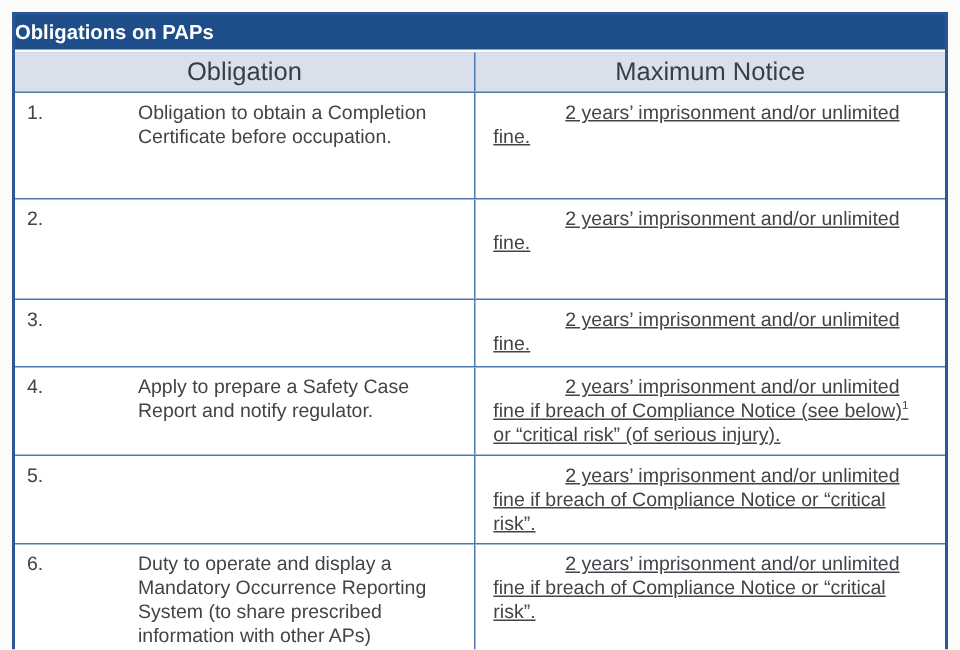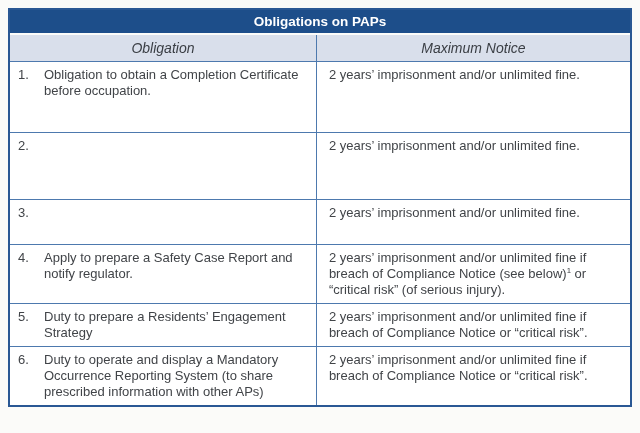--- a/index.html
+++ b/index.html
@@ -24,59 +24,58 @@
     background: #ffffff;
     color: #414448;
     font-size: 13px;
     line-height: 16px;
   }
   .title-bar {
     background: #1d4e8a;
     color: #ffffff;
     font-weight: bold;
     font-size: 13.5px;
-    text-align: center;
     padding: 4px 0 3px 0;
     border-bottom: 2px solid #fbfbf9;
   }
   .head-row {
     display: flex;
     background: #d9dfeb;
     border-bottom: 1px solid #4d79ae;
   }
   .head-cell {
     padding: 5px 4px;
     text-align: center;
-    font-size: 14px;
+    font-size: 17px;
     color: #3a3e44;
     box-sizing: border-box;
-    font-style: italic;
   }
   .col1 { width: 49.5%; border-right: 1px solid #4d79ae; }
   .col2 { flex: 1; }
   .row {
     display: flex;
     border-bottom: 1px solid #4d79ae;
   }
   .row:last-child { border-bottom: none; }
   .cell {
     box-sizing: border-box;
     padding: 5px 6px 5px 8px;
   }
   .obligation-cell {
     display: flex;
     align-items: flex-start;
   }
   .num {
     flex: 0 0 26px;
   }
-  .txt { flex: 1; }
+  .txt { flex: 1; margin-left: 48px; }
   .penalty-cell {
     padding-left: 12px;
-    padding-right: 8px;
+    padding-right: 24px;
+    text-decoration: underline;
   }
   .b { font-weight: bold; }
   sup { font-size: 0.6em; line-height: 0; }
   
   .row:nth-of-type(1) { min-height: 43px; }
   .row:nth-of-type(2) { min-height: 42px; }
   .row:nth-of-type(3) { min-height: 70px; }
   .row:nth-of-type(4) { min-height: 66px; }
   .row:nth-of-type(5) { min-height: 44px; }
   .row:nth-of-type(6) { min-height: 54px; }
@@ -129,21 +128,20 @@
         <span class="txt"><span>Apply to prepare a Safety Case Report and notify regulator.</span></span>
       </div>
       <div class="cell col2 penalty-cell">
         <span class="txt"><span>2 years’ imprisonment and/or unlimited fine if breach of Compliance Notice (see below)</span><sup>1</sup><span> or “critical risk” (of serious injury).</span></span>
       </div>
     </div>
 
     <div class="row">
       <div class="cell col1 obligation-cell">
         <span class="num">5.</span>
-        <span class="txt"><span>Duty to prepare a Residents’ Engagement Strategy</span></span>
       </div>
       <div class="cell col2 penalty-cell">
         <span class="txt"><span>2 years’ imprisonment and/or unlimited fine if breach of Compliance Notice or “critical risk”.</span></span>
       </div>
     </div>
 
     <div class="row">
       <div class="cell col1 obligation-cell">
         <span class="num">6.</span>
         <span class="txt"><span>Duty to operate and display a Mandatory Occurrence Reporting System (to share prescribed information with other APs)</span></span>

